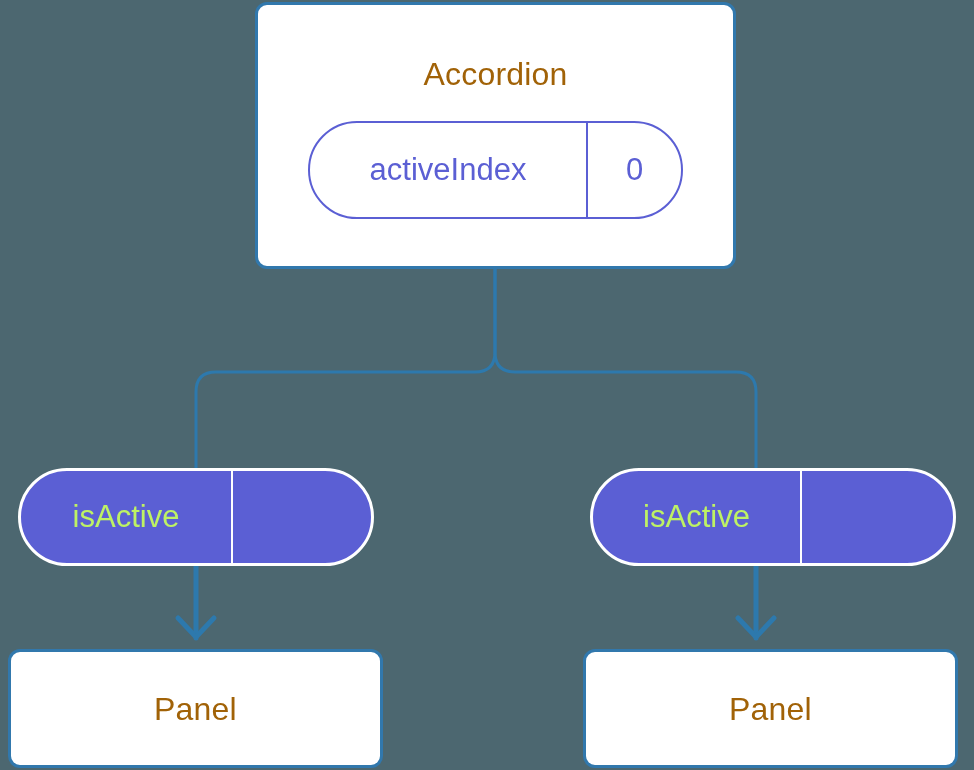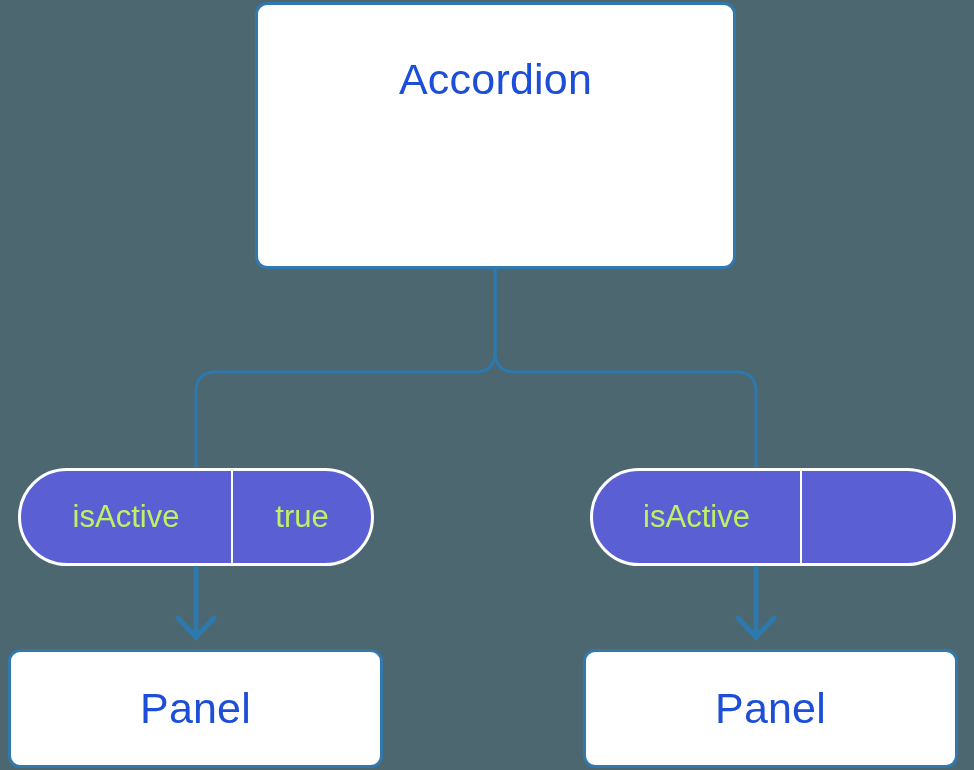--- a/index.html
+++ b/index.html
@@ -34,22 +34,22 @@
     position: absolute;
     background: #ffffff;
     border: 3px solid #3178ad;
     border-radius: 12px;
     box-sizing: border-box;
     display: flex;
     flex-direction: column;
     align-items: center;
   }
   .card-title {
-    color: #1d4ed8;
-    font-size: 43px;
+    color: #a16207;
+    font-size: 32px;
     line-height: 1;
     letter-spacing: 0.2px;
     white-space: nowrap;
   }
 
   #accordion-card {
     left: 255px;
     top: 2px;
     width: 481px;
     height: 267px;
@@ -160,24 +160,27 @@
     <path d="M 178 618 L 196 637 L 214 618" stroke="#2d79ad" stroke-width="5" stroke-linecap="round" stroke-linejoin="round" fill="none"></path>
 
     <path d="M 756 566 L 756 638" stroke="#2d79ad" stroke-width="5" stroke-linecap="round"></path>
     <path d="M 738 618 L 756 637 L 774 618" stroke="#2d79ad" stroke-width="5" stroke-linecap="round" stroke-linejoin="round" fill="none"></path>
   </svg>
 
   <div class="card" id="accordion-card">
     <div class="card-title">Accordion</div>
   </div>
 
+  <div class="pill" id="pill-activeindex">
+    <div class="seg seg-key">activeIndex</div>
+    <div class="seg seg-val">0</div>
+  </div>
 
   <div class="pill pill-filled" id="pill-isactive-true">
     <div class="seg seg-key">isActive</div>
-    <div class="seg seg-val">true</div>
   </div>
 
   <div class="pill pill-filled" id="pill-isactive-false">
     <div class="seg seg-key">isActive</div>
   </div>
 
   <div class="card panel-card" id="panel-left">
     <div class="card-title">Panel</div>
   </div>
 

